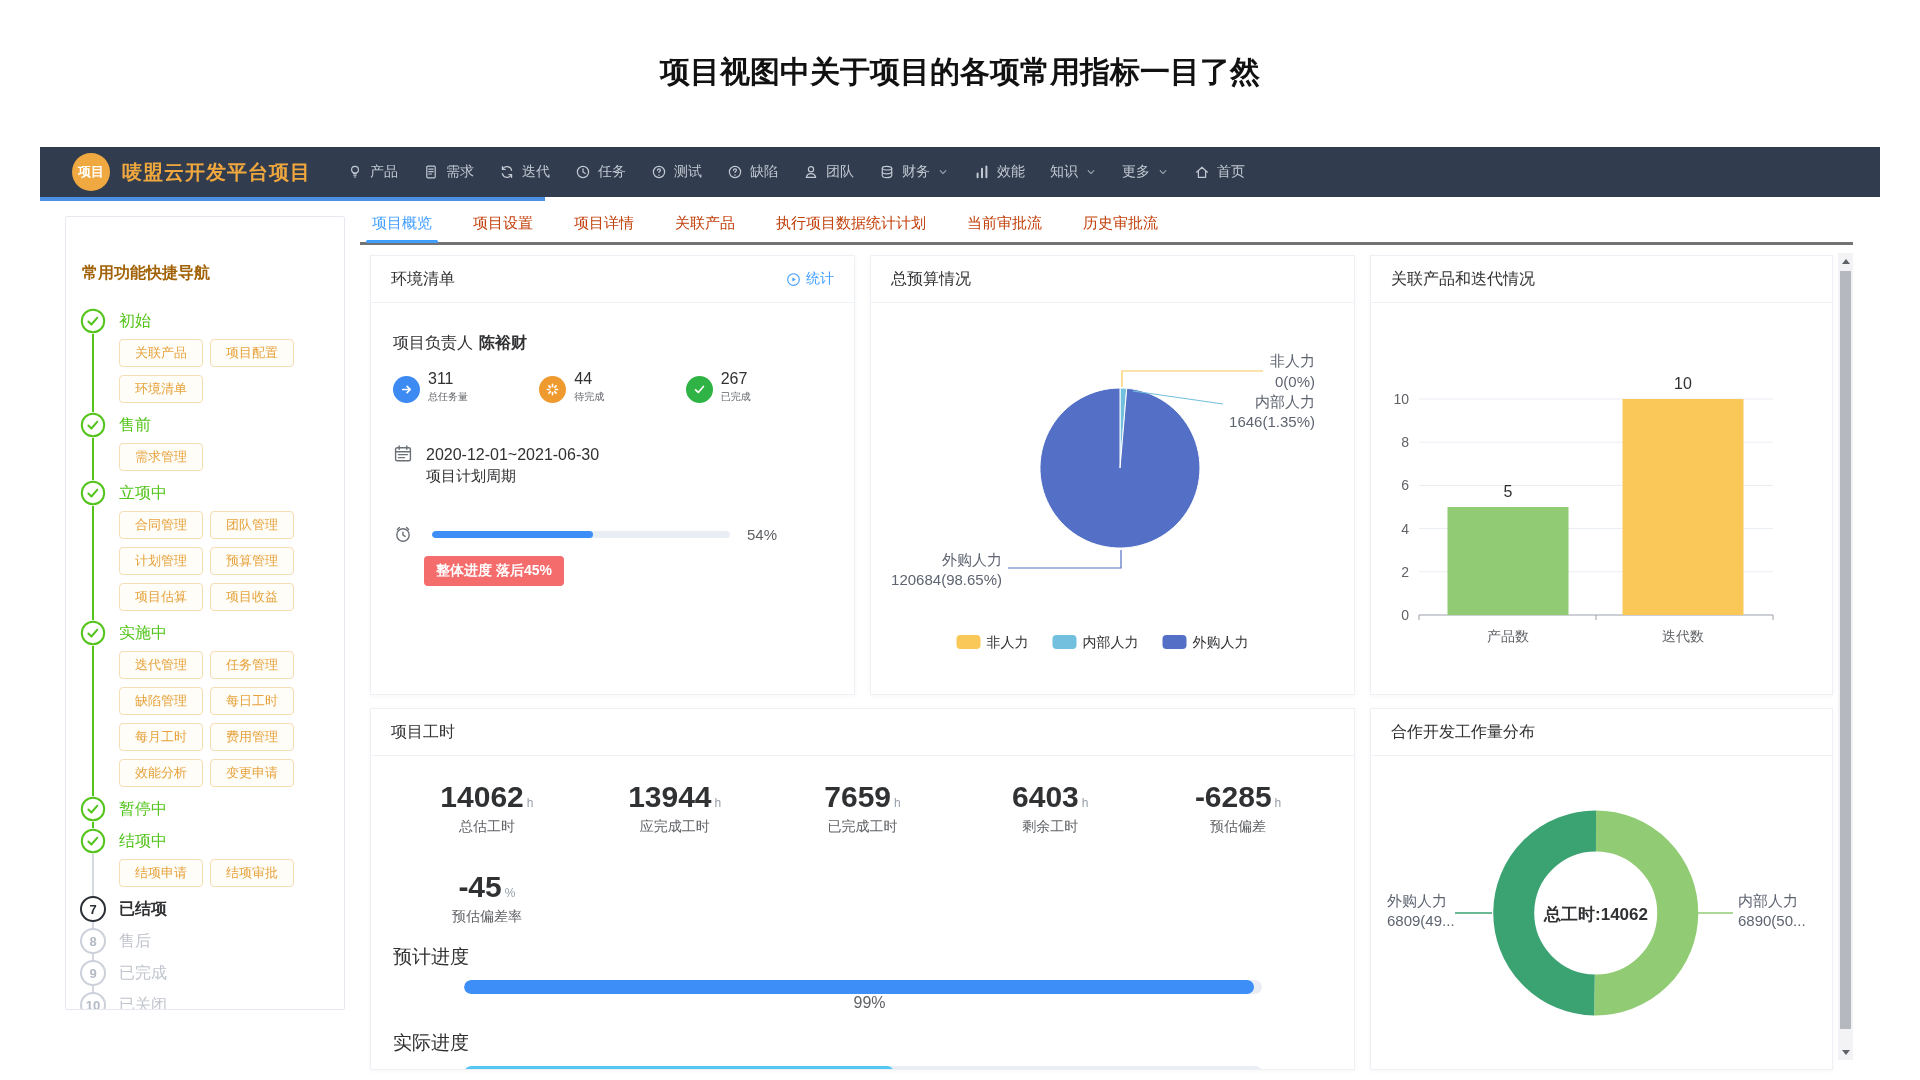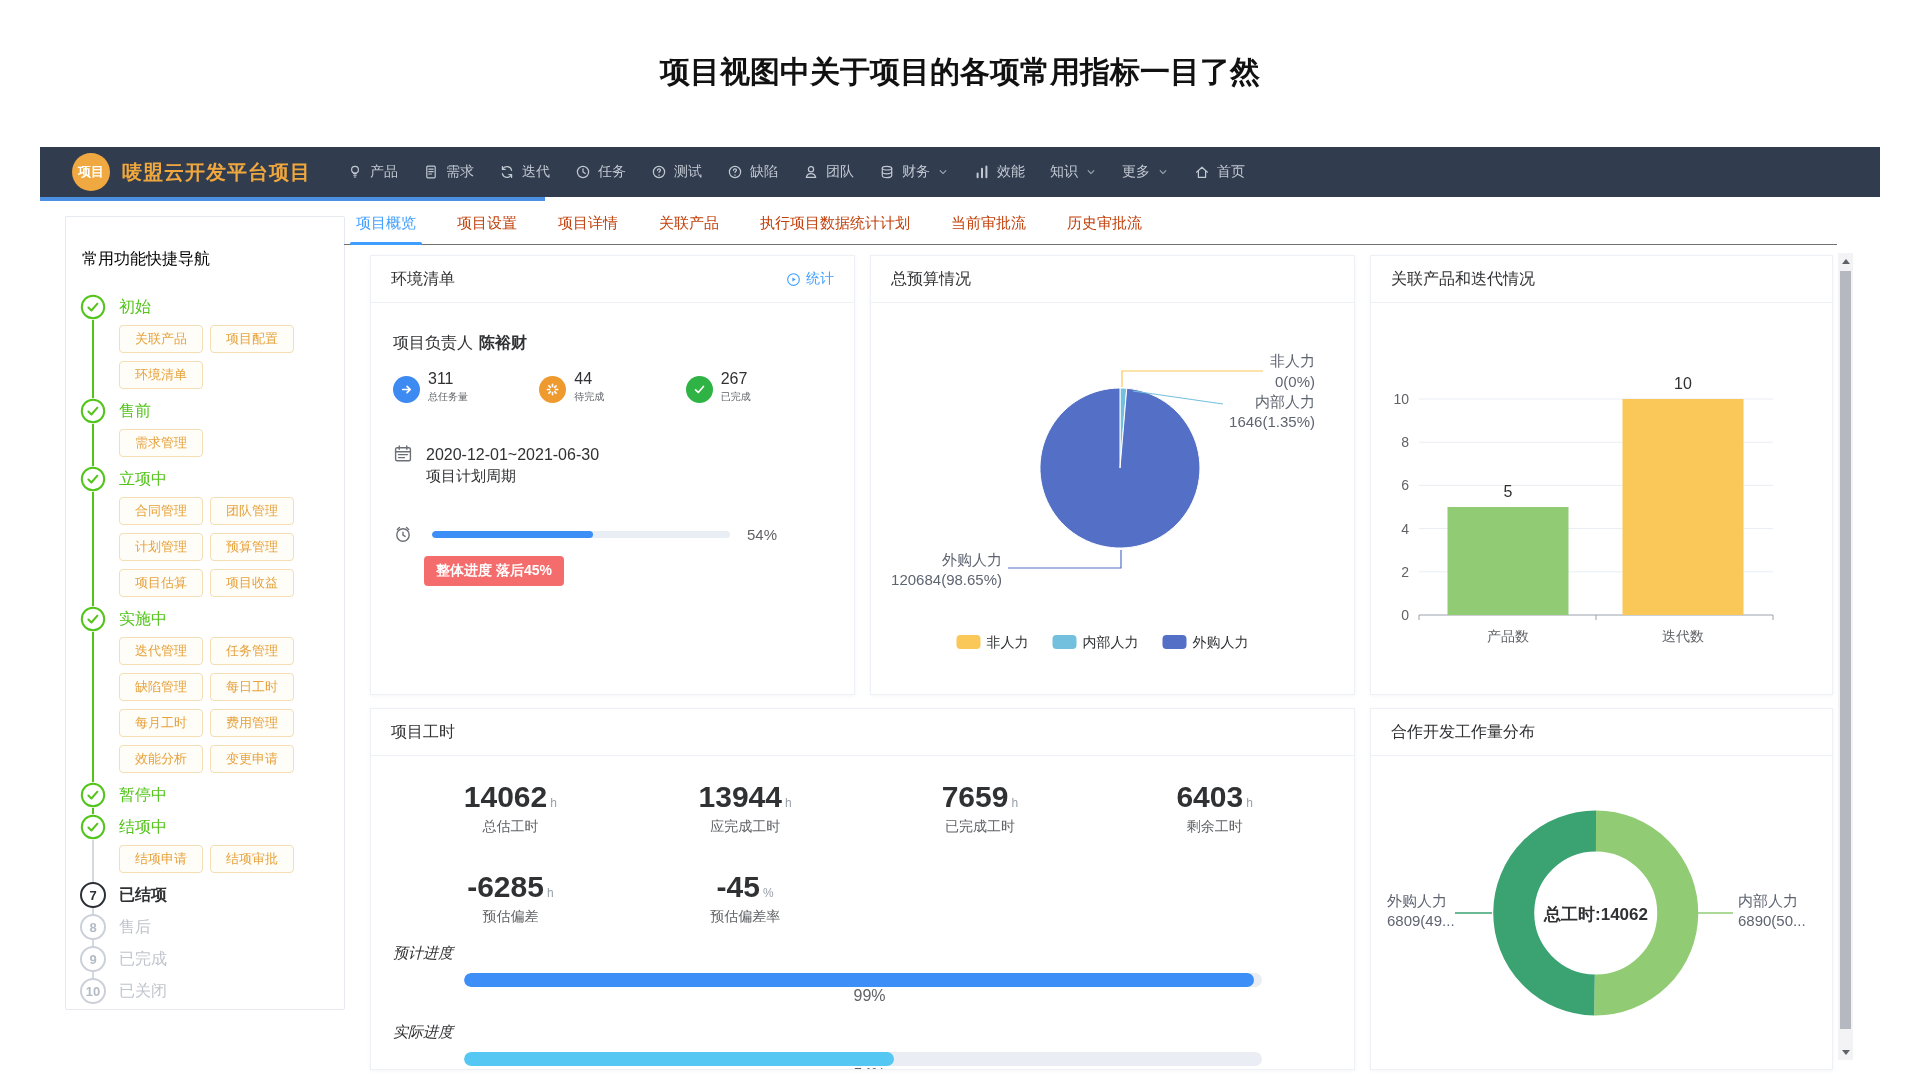--- a/index.html
+++ b/index.html
@@ -12,39 +12,39 @@
   .brand{display:flex;align-items:center;margin-left:32px;}
   .logo{width:38px;height:38px;border-radius:50%;background:#efa940;color:#fff;font-size:13px;font-weight:700;display:flex;align-items:center;justify-content:center;flex:0 0 auto;}
   .brand-name{margin-left:12px;color:#f0a73e;font-size:20px;font-weight:700;letter-spacing:1px;white-space:nowrap;}
   .nav-items{display:flex;align-items:flex-start;margin-left:36px;gap:25px;}
   .nav-item{display:flex;align-items:center;gap:7px;color:#c3c9d3;font-size:14px;cursor:pointer;white-space:nowrap;}
   .nav-item .icn{width:16px;height:16px;}
   .nav-item .caret{width:12px;height:12px;opacity:.8;}
 
   
   .sidebar{position:absolute;left:65px;top:216px;width:280px;height:794px;border:1px solid #e6e9ef;border-radius:2px;background:#fff;box-sizing:border-box;padding:26px 12px 0 14px;overflow:hidden;}
-  .sidebar-title{font-size:16px;font-weight:400;color:#000000;margin:6px 0 22px 2px;}
+  .sidebar-title{font-size:16px;font-weight:700;color:#a16207;margin:20px 0 22px 2px;}
   .timeline{position:relative;}
   .tl-line{position:absolute;left:12px;width:2px;z-index:0;}
   .tl-line.green{background:#52c41a;}
   .tl-line.gray{background:#d4d8df;}
   .stage-row{display:flex;align-items:center;gap:13px;margin:2px 0;height:30px;}
   .stage-icon{position:relative;z-index:1;width:26px;height:26px;border-radius:50%;background:#fff;display:flex;align-items:center;justify-content:center;font-size:13px;font-weight:700;box-sizing:border-box;flex:0 0 auto;}
   .stage-icon svg{width:26px;height:26px;display:block;}
   .stage-icon.current{border:2px solid #2b2f36;color:#2b2f36;}
   .stage-icon.future{border:2px solid #ccd0d9;color:#b3bac5;}
   .stage-label{font-size:16px;}
   .stage-label.done{color:#52c41a;}
   .stage-label.current{color:#303133;font-weight:700;}
   .stage-label.future{color:#c0c4cc;}
   .stage-buttons{margin:3px 0 7px 39px;display:grid;grid-template-columns:repeat(2,84px);gap:8px 7px;position:relative;z-index:1;}
   .qbtn{height:28px;border:1px solid #f5ddb4;background:#fffdf8;color:#e6a23c;font-size:13px;border-radius:4px;cursor:pointer;padding:0;font-family:inherit;white-space:nowrap;}
 
   
-  .tabs{position:absolute;left:344px;top:214px;width:1493px;height:31px;display:flex;gap:41px;padding-left:12px;box-sizing:border-box;border-bottom:1px solid #737373;}
+  .tabs{position:absolute;left:360px;top:214px;width:1493px;height:31px;display:flex;gap:41px;padding-left:12px;box-sizing:border-box;border-bottom:3px solid #737373;}
   .tab{font-size:15px;color:#c2410c;cursor:pointer;padding-bottom:10px;position:relative;white-space:nowrap;}
   .tab.active{color:#409eff;}
   .tab.active:after{content:"";position:absolute;left:-6px;right:-6px;bottom:-1px;height:3px;background:#409eff;border-radius:2px;}
 
   
   .card{position:absolute;background:#fff;border:1px solid #edf0f5;box-shadow:0 1px 4px rgba(0,0,0,.04);box-sizing:border-box;overflow:hidden;}
   .card-header{height:46px;display:flex;align-items:center;justify-content:space-between;padding:0 20px;border-bottom:1px solid #eef1f6;}
   .card-title{font-size:16px;color:#303133;}
   .card-info{left:370px;top:255px;width:485px;height:440px;}
   .card-budget{left:870px;top:255px;width:485px;height:440px;}
@@ -75,26 +75,26 @@
   .period-label{font-size:15px;}
   .demand-text{margin-left:8px;font-size:16px;color:#303133;}
   .demand-value{margin-left:14px;}
   .mini-track{width:298px;height:7px;border-radius:4px;background:#e9eef5;margin-left:12px;overflow:hidden;}
   .mini-fill{height:100%;background:#3e8ef7;border-radius:4px;}
   .mini-pct{margin-left:10px;font-size:15px;color:#606266;}
   .lag-badge{display:inline-block;margin:12px 0 0 31px;background:#f56c6c;color:#fff;font-size:14px;font-weight:700;padding:6px 12px;border-radius:4px;}
 
   
   .hours-body{padding:0 22px;}
-  #hours-stats{display:grid;grid-template-columns:1fr 1fr 1fr 1fr;row-gap:34px;margin-top:24px;text-align:center;}
+  #hours-stats{display:grid;grid-template-columns:1fr 1fr 1fr 1fr 1fr;row-gap:34px;margin-top:24px;text-align:center;}
   .hv{font-size:30px;color:#303133;font-weight:600;}
   .hu{font-size:12px;color:#98a0ab;margin-left:3px;font-weight:400;}
   .hl{font-size:14px;color:#606266;margin-top:4px;}
   #hours-progress{margin-top:10px;}
-  .plabel{font-size:15px;color:#303133;margin:18px 0 10px;font-style:italic;}
+  .plabel{font-size:19px;color:#303133;margin:18px 0 10px;}
   .pbar{display:flex;align-items:center;flex-direction:column;}
   .ptrack{width:798px;height:14px;border-radius:7px;background:#eaeef4;overflow:hidden;}
   .pfill{height:100%;border-radius:7px;}
   .ppct{margin-left:14px;font-size:16px;color:#606266;}
 
   svg.chart{display:block;}
   svg text{font-family:"Liberation Sans","DejaVu Sans",sans-serif;}
 
   
   .scrollbar{position:absolute;left:1838px;top:253px;width:15px;height:807px;background:#f3f3f5;}

